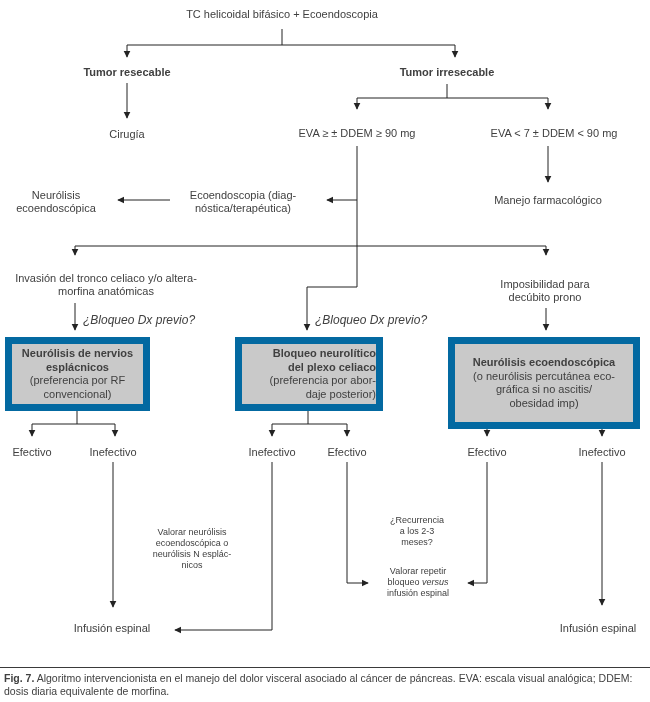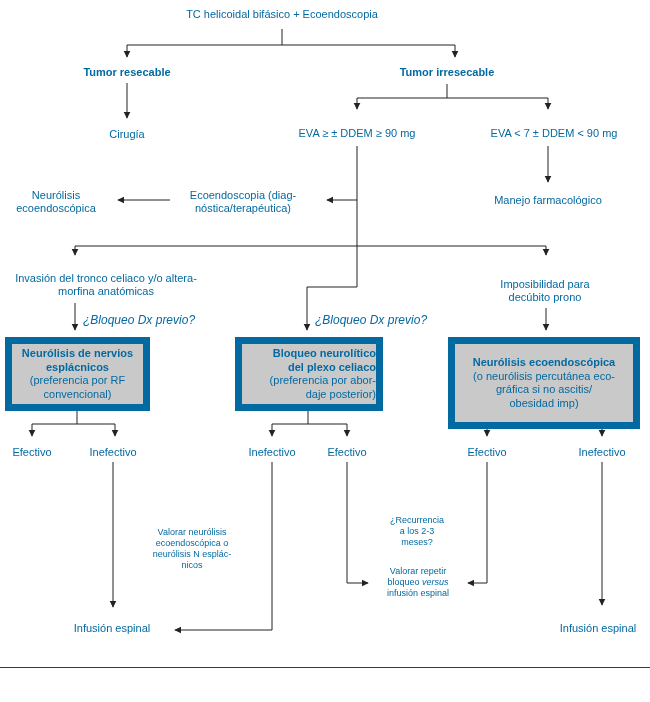--- a/index.html
+++ b/index.html
@@ -1,17 +1,17 @@
 <!DOCTYPE html>
 <html><head>
 <meta charset="utf-8">
 <style>
   html,body{margin:0;padding:0;background:#fff;}
   #fig{position:relative;width:650px;height:702px;background:#fff;overflow:hidden;
-       font-family:"Liberation Sans","DejaVu Sans",sans-serif;color:#0369a1;}
+       font-family:"Liberation Sans","DejaVu Sans",sans-serif;color:#404040;}
   svg.wires{position:absolute;left:0;top:0;}
   .ln{stroke:#232323;stroke-width:1;fill:none;}
   .node{position:absolute;transform:translateX(-50%);text-align:center;
         font-size:11px;line-height:13px;white-space:nowrap;}
   .node span{display:block;}
   .bold{font-weight:bold;}
   .small{font-size:9px;line-height:11px;}
   .annot{position:absolute;font-size:12px;line-height:11px;white-space:nowrap;font-style:italic;}
   .gbox{position:absolute;background:#c9c9c9;border:7px solid #0369a1;box-sizing:border-box;
         display:flex;flex-direction:column;justify-content:center;
@@ -190,14 +190,17 @@
   </div>
 
   <div class="node" style="left:112px;top:622px;">
     <span>Infusión espinal</span>
   </div>
   <div class="node" style="left:598px;top:622px;">
     <span>Infusión espinal</span>
   </div>
 
   <div class="rule" style="top:667px;"></div>
+  <div class="caption">
+    <b>Fig. 7.</b><span> Algoritmo intervencionista en el manejo del dolor visceral asociado al cáncer de páncreas. EVA: escala visual analógica; DDEM: dosis diaria equivalente de morfina.</span>
+  </div>
 
 </div>
 
 </body></html>

